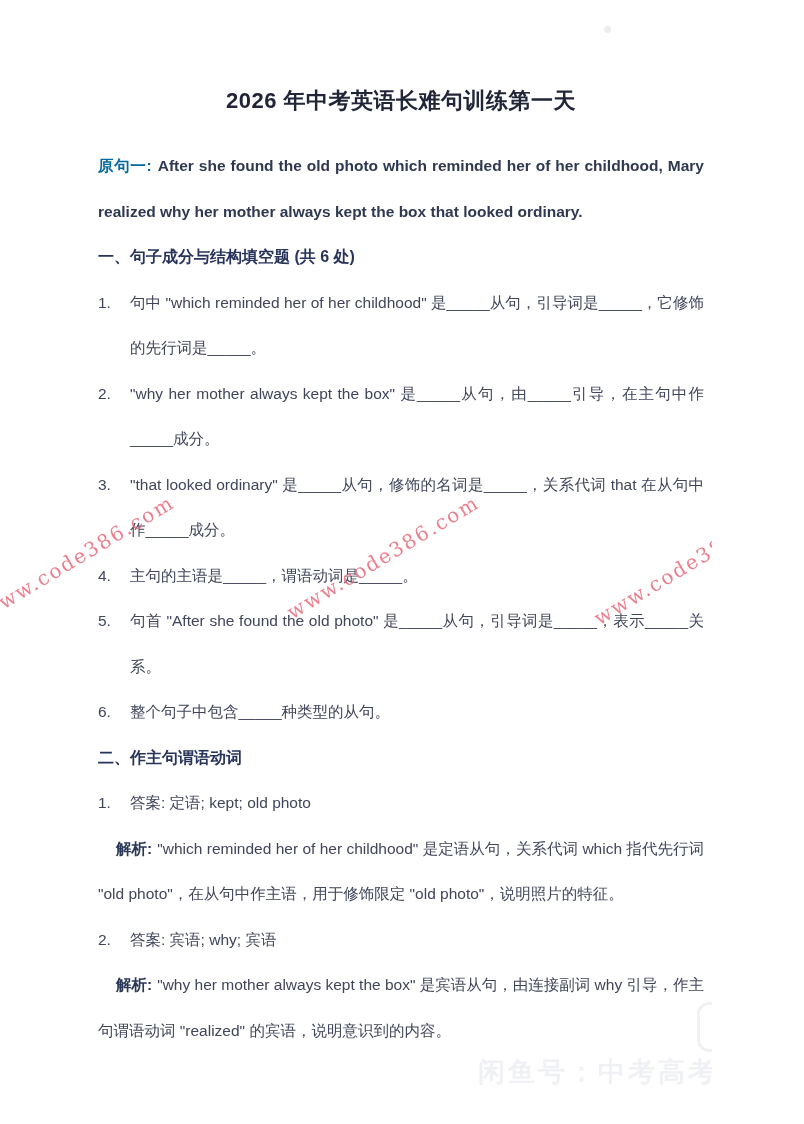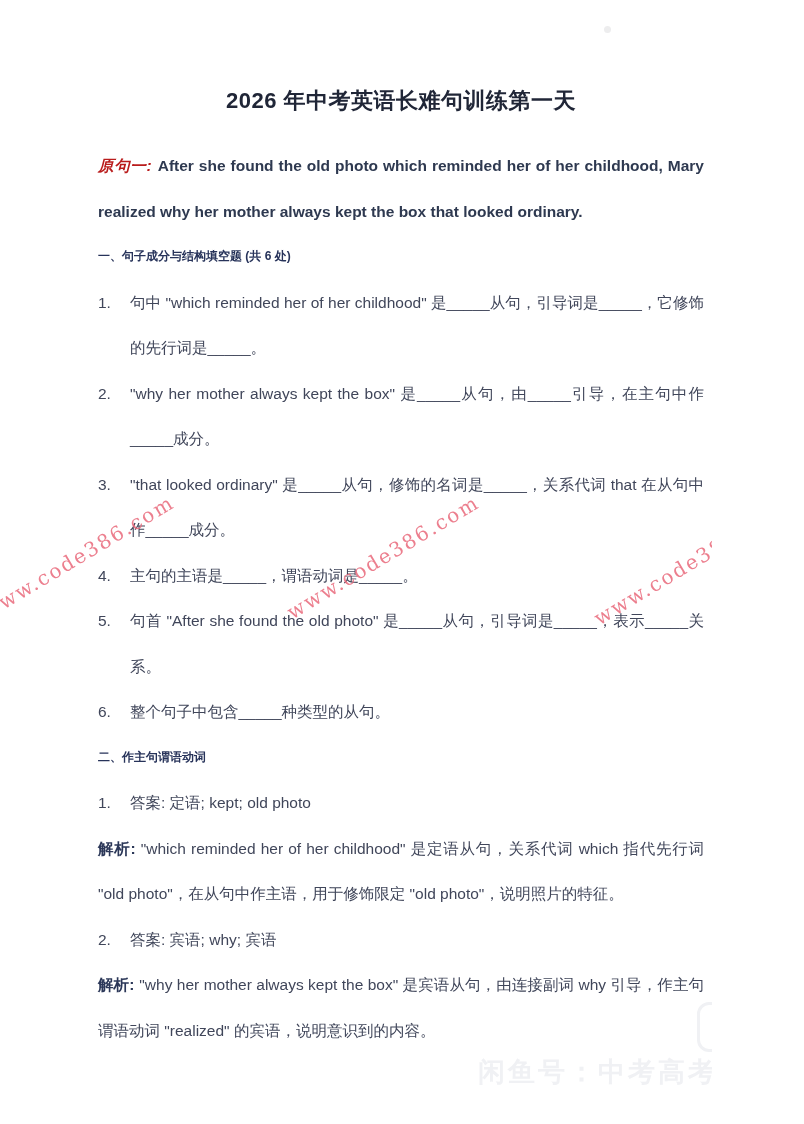--- a/index.html
+++ b/index.html
@@ -24,44 +24,44 @@
     letter-spacing:0.5px;
   }
   .line{
     margin:0;
     font-size:15.5px;
     line-height:45.5px;
     color:#40465a;
     text-align:justify;
   }
   .sentence{font-weight:bold;color:#2e3950;}
-  .sentence .s-label{color:#b91c1c;margin-right:6px;font-style:italic;}
+  .sentence .s-label{color:#0369a1;margin-right:6px;}
   .sec-heading{
     margin:0;
-    font-size:12px;
+    font-size:16px;
     line-height:45.5px;
     font-weight:bold;
     color:#27335a;
     text-align:left;
   }
   .item{display:flex;margin:0;}
   .item-num{
     flex:0 0 32px;
     font-size:15.5px;
     line-height:45.5px;
     color:#40465a;
   }
   .item-text{
     flex:1;
     font-size:15.5px;
     line-height:45.5px;
     color:#40465a;
     text-align:justify;
   }
-  .analysis .a-label{font-weight:bold;color:#2b3758;margin-right:5px;}
+  .analysis .a-label{font-weight:bold;color:#2b3758;margin-right:5px;margin-left:18px;}
   
   .wm{
     position:absolute;
     width:230px;
     text-align:center;
     font-family:"DejaVu Serif", serif;
     font-size:20px;
     letter-spacing:2px;
     color:#e9697b;
     opacity:0.85;

